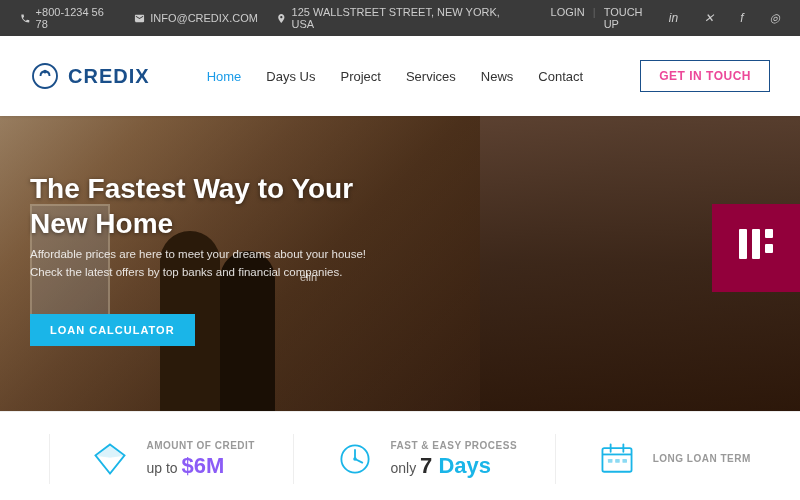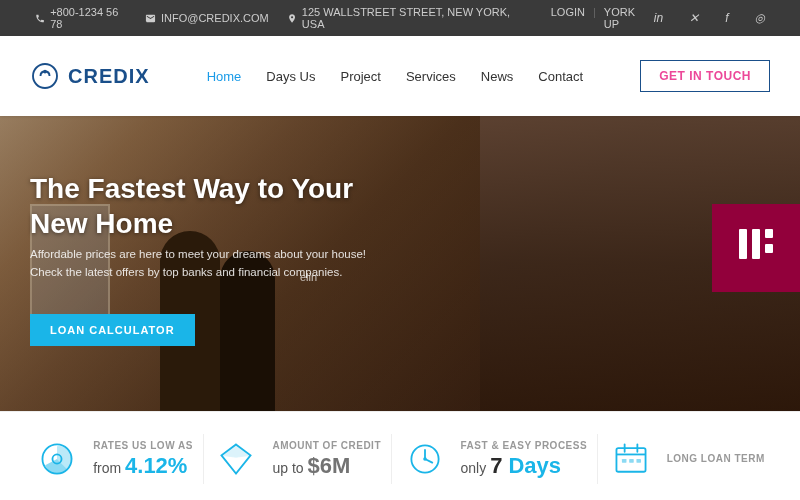--- a/index.html
+++ b/index.html
@@ -3,21 +3,21 @@
   <meta charset="utf-8">
   <style>
     * { margin: 0; padding: 0; box-sizing: border-box; }
     body { font-family: 'Segoe UI', Arial, sans-serif; width: 800px; height: 500px; overflow: hidden; background: #f5f5f5; }
 
     
     .top-bar {
       background: #3a3a3a;
       color: #ccc;
       font-size: 11px;
-      padding: 6px 35px;
+      padding: 6px 20px;
       display: flex;
       align-items: flex-start;
       justify-content: space-between;
     }
     .top-bar-left { display: flex; align-items: center; gap: 18px; }
     .top-bar-right { display: flex; align-items: center; gap: 14px; }
     .top-bar-item { display: flex; align-items: center; gap: 5px; color: #ccc; font-size: 11px; }
     .top-bar-social { display: flex; align-items: center; gap: 26px; font-style: italic; }
     .social-icon { color: #ccc; font-size: 12px; cursor: pointer; }
     .login-signup { display: flex; gap: 8px; font-size: 11px; color: #ccc; margin-left: 33px; }
@@ -227,21 +227,21 @@
       <svg width="11" height="11" viewBox="0 0 24 24" fill="#ccc">
           <path d="M12 2C8.13 2 5 5.13 5 9c0 5.25 7 13 7 13s7-7.75 7-13c0-3.87-3.13-7-7-7zm0 9.5c-1.38 0-2.5-1.12-2.5-2.5s1.12-2.5 2.5-2.5 2.5 1.12 2.5 2.5-1.12 2.5-2.5 2.5z"></path>
         </svg>
       <span>125 WALLSTREET STREET, NEW YORK, USA</span>
     </div>
   </div>
   <div class="top-bar-right">
     <div class="login-signup">
       <span>LOGIN</span>
       <span class="divider-bar">|</span>
-      <span>YORK UP</span>
+      <span>TOUCH UP</span>
     </div>
     <div class="top-bar-social">
       <span class="social-icon">in</span>
       <span class="social-icon">✕</span>
       <span class="social-icon">f</span>
       <span class="social-icon">◎</span>
     </div>
   </div>
 </div>
 
@@ -291,50 +291,34 @@
         <rect x="21" y="10" width="8" height="30" rx="1"></rect>
         <rect x="34" y="10" width="8" height="9" rx="1"></rect>
         <rect x="34" y="25" width="8" height="9" rx="1"></rect>
       </svg>
     </div>
   </div>
 </div>
 
 <div class="stats-bar">
 
-  <div class="stat-item">
-    <div class="stat-icon">
-      <svg viewBox="0 0 44 44" fill="none">
-        <circle cx="22" cy="22" r="16" stroke="#1ab5e8" stroke-width="2" fill="none"></circle>
-        <path d="M22 22 L22 8 A14 14 0 0 1 33 33 Z" fill="#1ab5e8" opacity="0.3"></path>
-        <path d="M22 22 L33 33 A14 14 0 0 1 9 29 Z" fill="#1ab5e8" opacity="0.5"></path>
-        <circle cx="22" cy="22" r="5" fill="none" stroke="#1ab5e8" stroke-width="2"></circle>
-      </svg>
-    </div>
-    <div class="stat-text">
-      <span class="stat-label">RATES US LOW AS</span>
-      <span class="stat-value">
-        <span style="font-size:14px;font-weight:400;color:#555;">from </span><span style="color:#1ab5e8;">4.12%</span>
-      </span>
-    </div>
-  </div>
 
   <div class="stat-divider"></div>
 
   <div class="stat-item">
     <div class="stat-icon">
       <svg viewBox="0 0 44 44" fill="none">
         <polygon points="22,6 38,18 22,38 6,18" stroke="#1ab5e8" stroke-width="2" fill="none"></polygon>
         <polygon points="22,6 38,18 22,20 6,18" stroke="#1ab5e8" stroke-width="1" fill="#1ab5e8" opacity="0.15"></polygon>
       </svg>
     </div>
     <div class="stat-text">
       <span class="stat-label">AMOUNT OF CREDIT</span>
       <span class="stat-value">
-        <span style="font-size:14px;font-weight:400;color:#555;">up to </span><span style="color:#737373;">$6M</span>
+        <span style="font-size:14px;font-weight:400;color:#555;">up to </span><span style="color:#8b5cf6;">$6M</span>
       </span>
     </div>
   </div>
 
   <div class="stat-divider"></div>
 
   <div class="stat-item">
     <div class="stat-icon">
       <svg viewBox="0 0 44 44" fill="none">
         <circle cx="22" cy="22" r="15" stroke="#1ab5e8" stroke-width="2"></circle>

